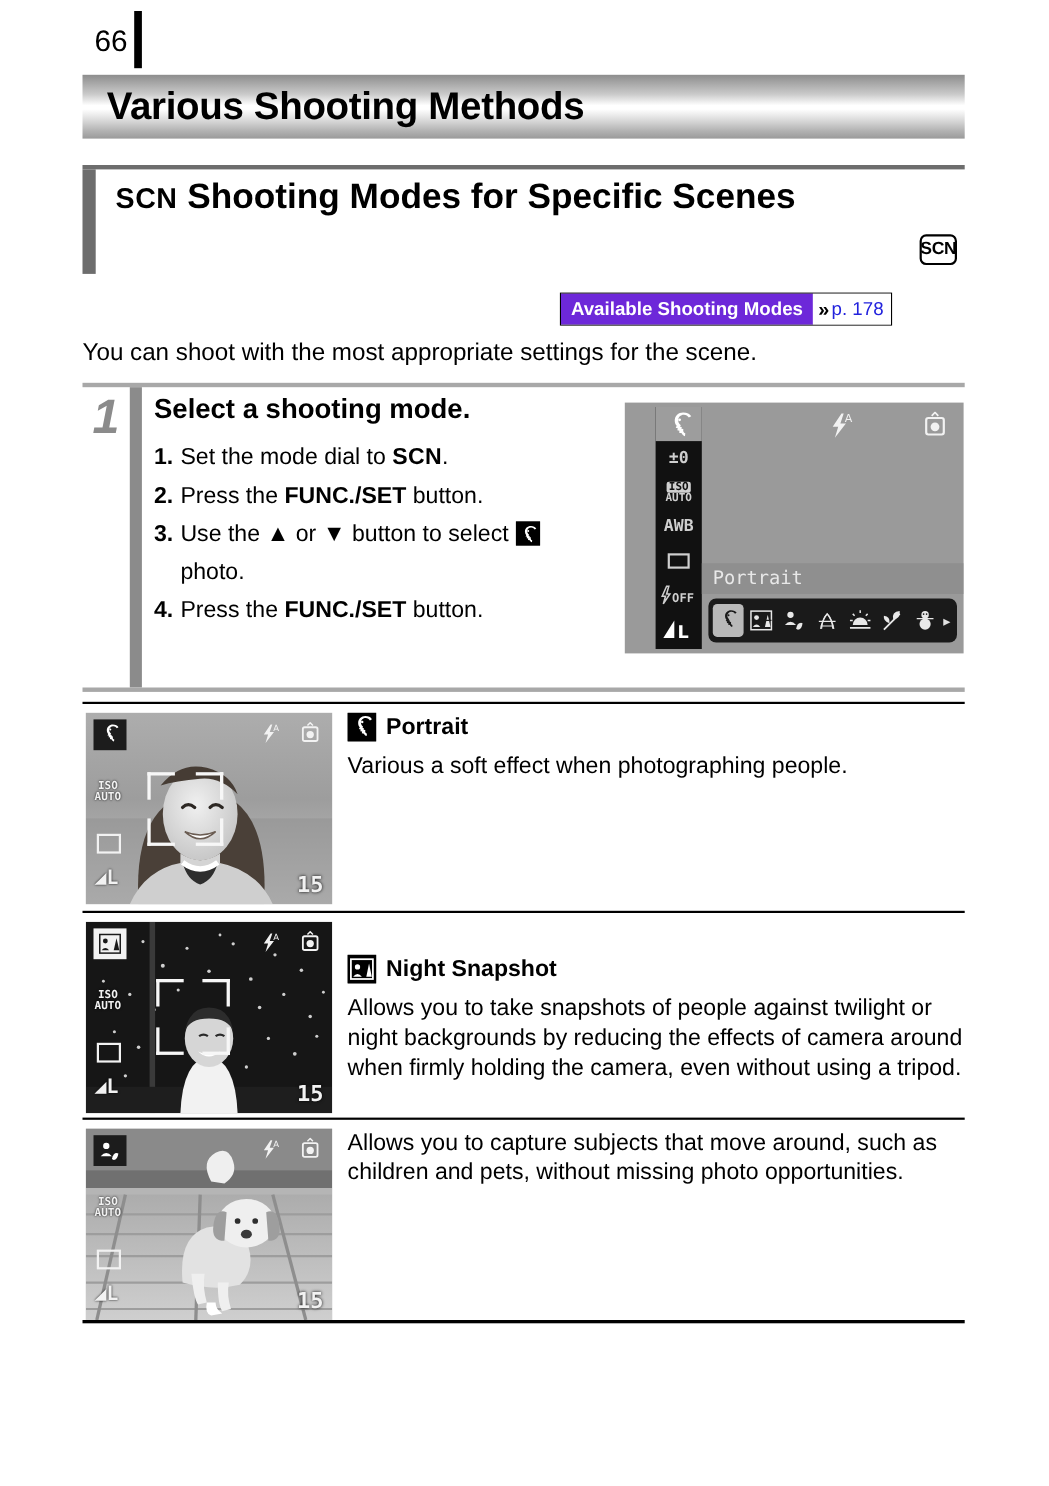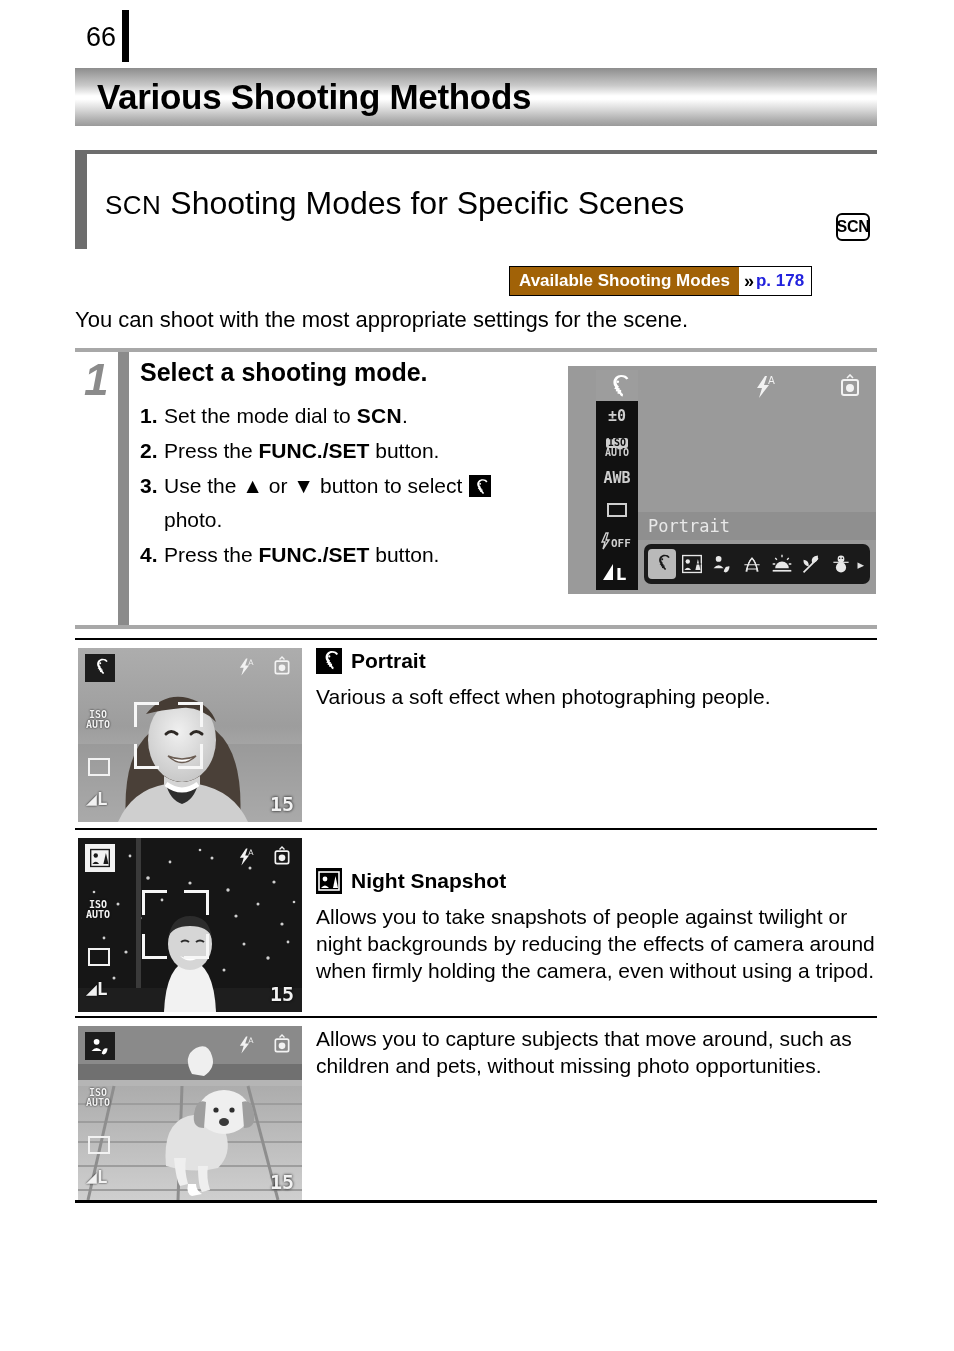--- a/index.html
+++ b/index.html
@@ -65,23 +65,22 @@
   .sect-bar {
     position: absolute;
     left: 75px; top: 154px;
     width: 12px; height: 95px;
     background: #6d6d6d;
   }
   .sect-title {
     position: absolute;
     left: 105px; top: 160px;
     font-size: 32px;
-    font-weight: normal;
+    font-weight: bold;
     white-space: nowrap;
-    margin-top: 25px;
   }
   .sect-title .scn-word {
     font-size: 26px;
     letter-spacing: 0.5px;
   }
   .scn-badge {
     position: absolute;
     left: 836px; top: 213px;
     width: 34px; height: 28px;
     border: 2px solid #000;
@@ -100,21 +99,21 @@
   .avail-wrap {
     position: absolute;
     left: 509px; top: 266px;
     height: 30px;
     display: flex;
     align-items: stretch;
     border: 1px solid #000;
     box-sizing: border-box;
   }
   .avail-label {
-    background: #a16207;
+    background: #6d28d9;
     color: #fff;
     font-size: 17px;
     font-weight: bold;
     display: flex;
     align-items: center;
     padding: 0 9px;
     white-space: nowrap;
   }
   .avail-link {
     background: #fff;
@@ -127,21 +126,20 @@
   .avail-chevron {
     font-size: 18px;
     font-weight: bold;
     color: #000;
     line-height: 1;
     letter-spacing: -3px;
   }
   .avail-page {
     font-size: 17px;
     color: #2222dd;
-    font-weight: bold;
   }
 
   .intro-text {
     position: absolute;
     left: 75px; top: 307px;
     font-size: 22px;
     white-space: nowrap;
   }
 
   

